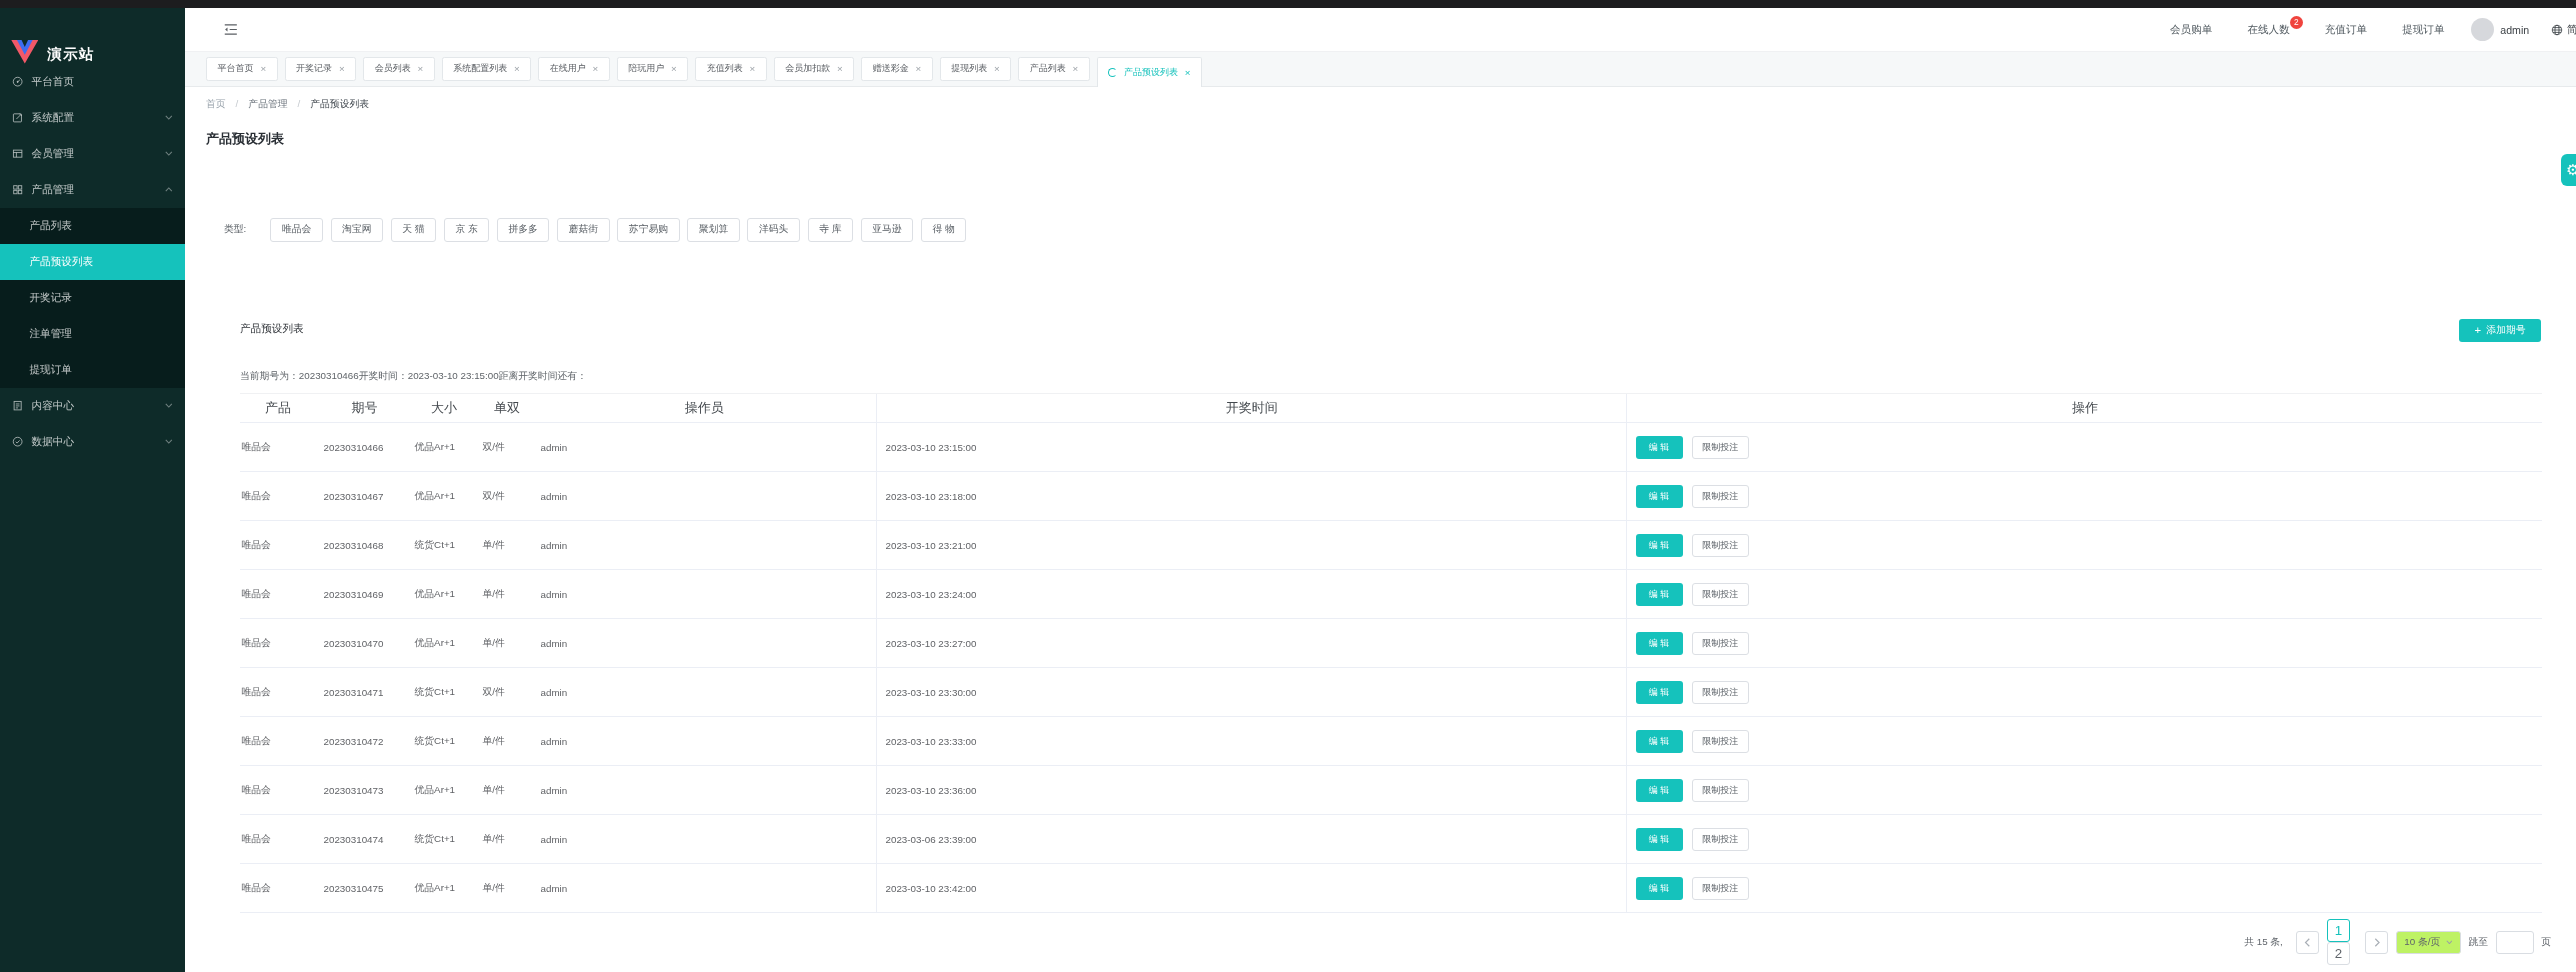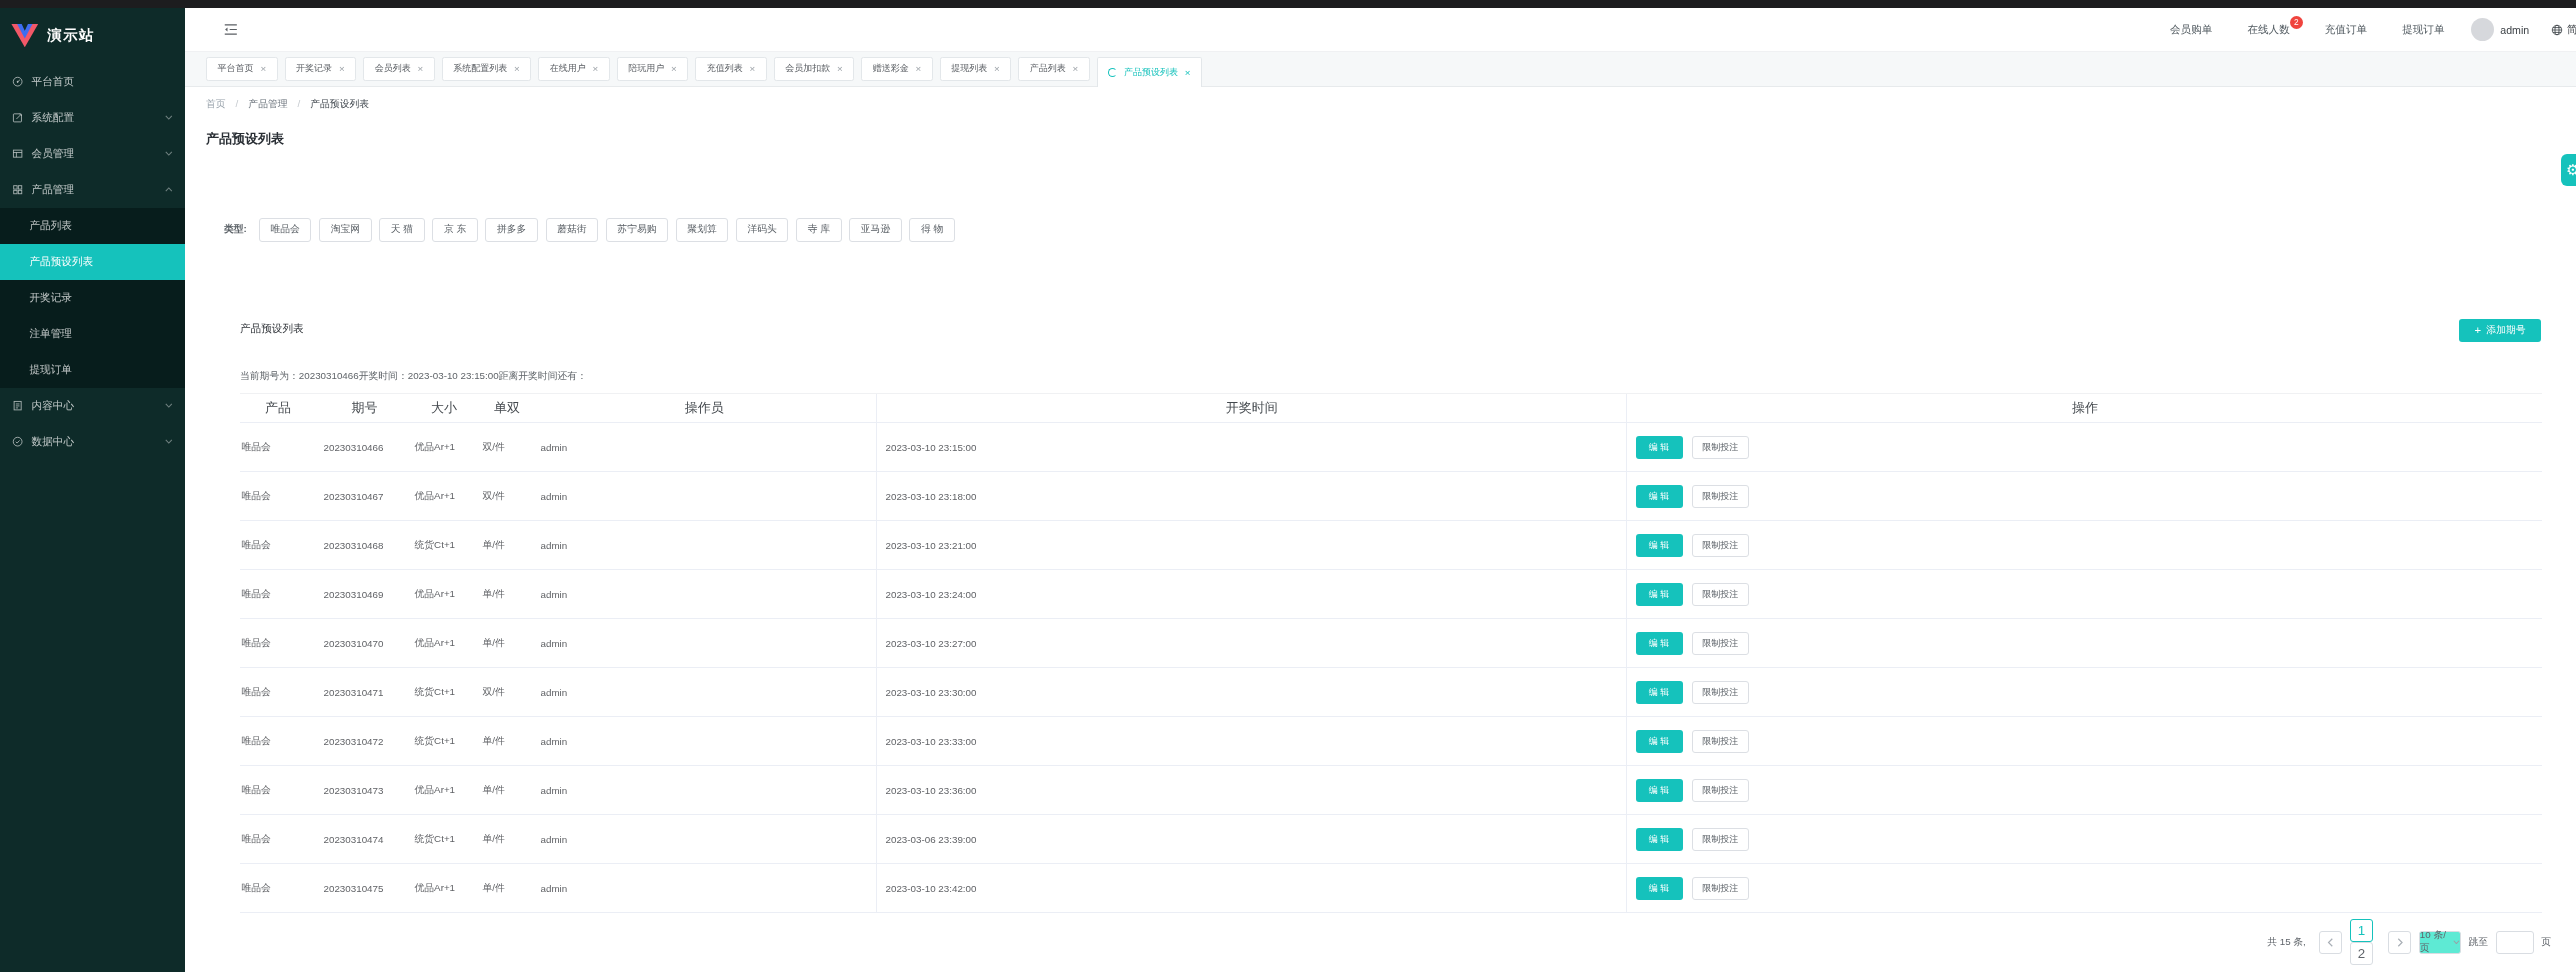--- a/index.html
+++ b/index.html
@@ -8,21 +8,21 @@
     font-family: "Liberation Sans", "DejaVu Sans", sans-serif;
     background:#ffffff; color:#606266; position:relative; font-size:9.8px;
   }
   svg { display:block; }
 
   
   .topstrip { position:absolute; top:0; left:0; width:100%; height:7.6px; background:#1d1d1f; z-index:60; }
 
   
   .sidebar { position:absolute; top:7.6px; left:0; bottom:0; width:185px; background:#0e2b29; z-index:50; }
-  .logo-row { height:56px; display:flex; align-items:center; padding-left:11.3px; gap:9px; }
+  .logo-row { height:56px; display:flex; align-items:flex-end; padding-left:11.3px; gap:9px; }
   .logo-mark { width:27px; height:23.5px; position:relative; flex:0 0 auto; }
   .logo-mark .tri { position:absolute; inset:0; }
   .tri-outer { background:#f25868; clip-path:polygon(0 0,100% 0,50% 100%); }
   .tri-mid   { background:#3d6df0; clip-path:polygon(21% 0,79% 0,50% 62%); }
   .tri-in    { background:#0e2b29; clip-path:polygon(38% 0,62% 0,50% 29%); }
   .logo-title { color:#fff; font-size:14.4px; font-weight:bold; letter-spacing:1.5px; }
 
   .nav-item { height:36px; display:flex; align-items:center; padding:0 12px; gap:8.3px;
               color:rgba(255,255,255,.74); font-size:10.6px; cursor:pointer; }
   .nav-item .mi { width:11.3px; height:11.3px; flex:0 0 auto; opacity:.85; }
@@ -64,21 +64,21 @@
   .crumb .c2 { color:#3e454c; }
   .page-title { position:absolute; left:206px; top:130px; font-size:13px; font-weight:700; color:#2a2f35; }
 
   
   .gear-btn { position:absolute; right:-30px; top:154px; width:45px; height:32px; background:#15c2bc;
               border-radius:6px; color:#fff; display:flex; align-items:center; padding-left:5.3px;
               font-size:15px; z-index:45; cursor:pointer; }
 
   
   .filter-row { position:absolute; left:224px; top:218px; display:flex; align-items:center; font-size:9.8px; color:#5a6066; }
-  .filter-label { margin-right:12px;font-weight:bold; }
+  .filter-label { margin-right:24px; }
   .fbtn { height:23.5px; padding:0 10.6px; margin-right:7.6px; background:#fff; border:0.8px solid #dcdfe4;
           border-radius:3px; color:#5a6066; font-size:9.8px; cursor:pointer; white-space:nowrap; }
 
   
   .card-title { position:absolute; left:240px; top:322px; font-size:10.6px; font-weight:500; color:#2f3338; }
   .add-btn { position:absolute; left:2459px; top:319px; width:82px; height:23px; background:#15c2bc;
              border:none; border-radius:3px; color:#fff; font-size:9.8px; display:flex; align-items:center;
              justify-content:center; gap:5.3px; cursor:pointer; }
   .add-btn .plus { font-size:11.3px; line-height:1; }
   .info-line { position:absolute; left:240px; top:370px; font-size:9.8px; color:#5f6469; }
@@ -96,21 +96,21 @@
                border:0.8px solid #dcdfe4; border-radius:3px; font-size:9px; cursor:pointer; }
 
   
   .pager { position:absolute; left:249px; top:929px; width:2302px; height:26px; display:flex;
            justify-content:flex-end; align-items:center; gap:7.6px; font-size:9.8px; color:#5f646a; }
   .pager .total { margin-right:6px; }
   .pg { width:23px; height:23px; border:0.8px solid #d9dde2; border-radius:3px; background:#fff;
         display:flex; align-items:center; justify-content:center; color:#5f646a; cursor:pointer; }
   .pg.nav-btn { color:#a9afb6; }
   .pg.cur { border-color:#15c2bc; color:#15c2bc; }
-  .size-sel { height:23px; width:42px; border:0.8px solid #d9dde2; border-radius:3px; background:#5eead4;
+  .size-sel { height:23px; width:65px; border:0.8px solid #d9dde2; border-radius:3px; background:#bef264;
               display:flex; align-items:center; justify-content:center; gap:5.3px; color:#5f646a; cursor:pointer; }
   .size-sel .caret { color:#9aa0a6; }
   .jump-input { width:38px; height:23px; border:0.8px solid #d9dde2; border-radius:3px; background:#fff; }
 </style>
 </head>
 <body>
 
 <div class="topstrip"></div>
 
 <aside class="sidebar">

